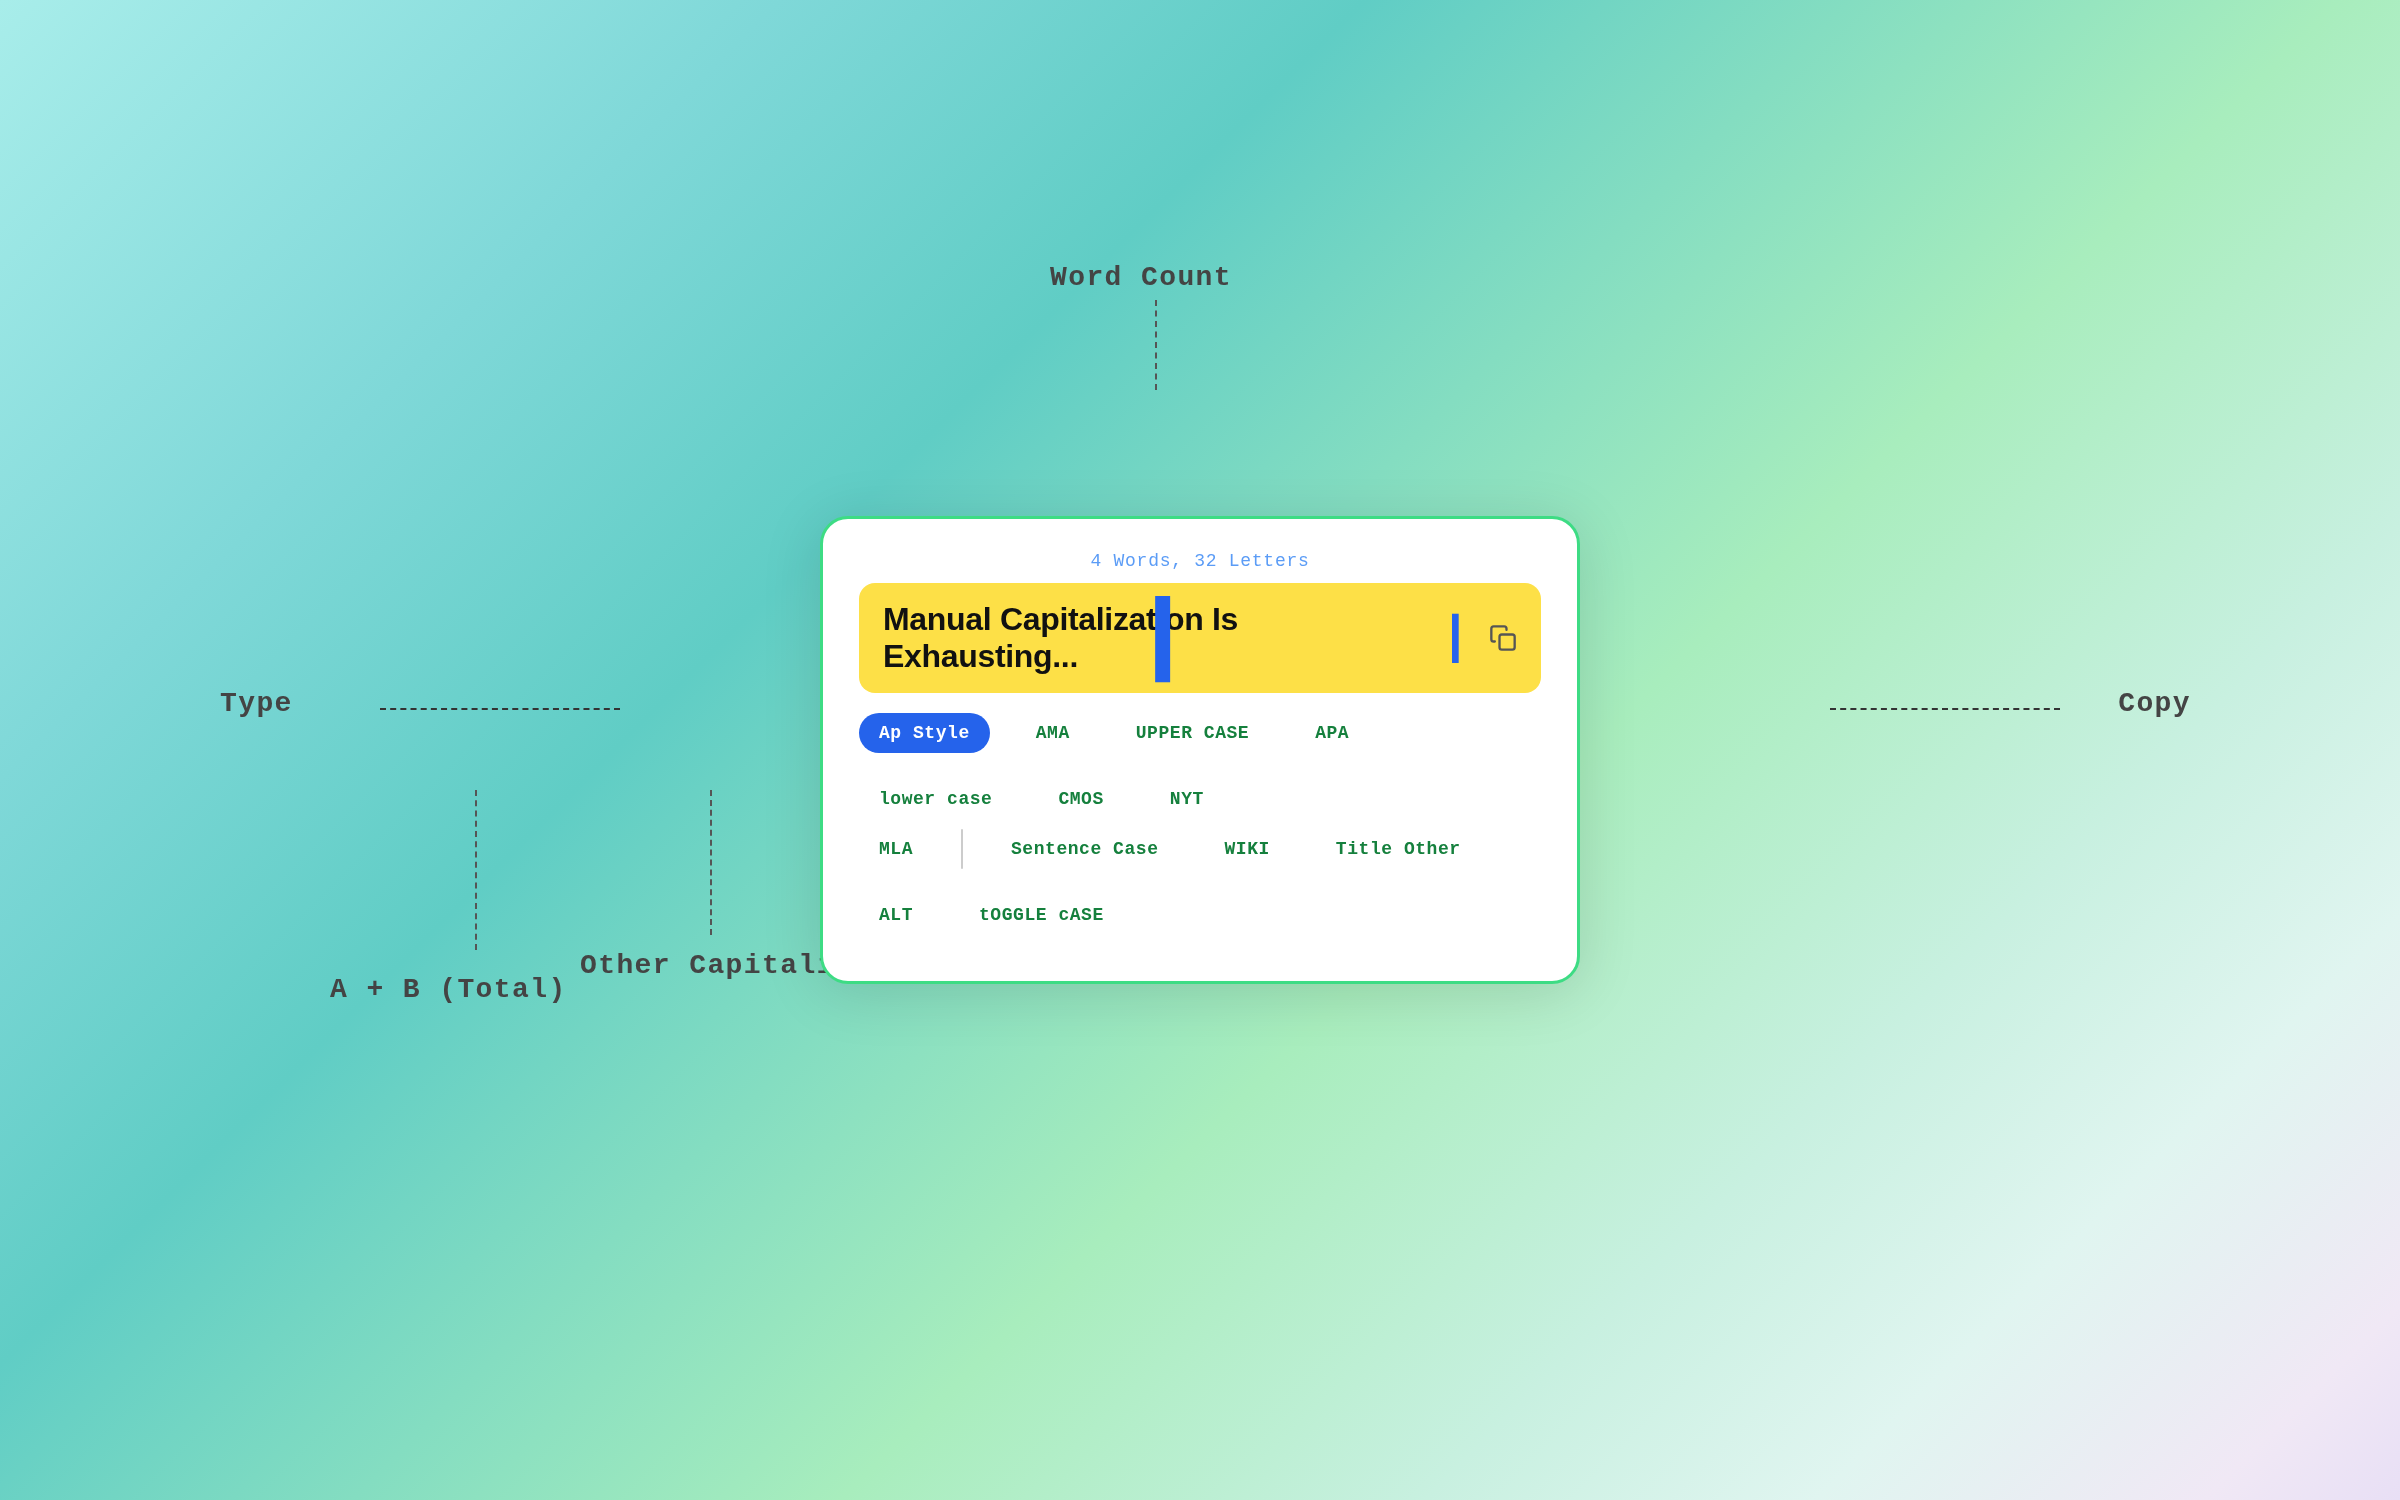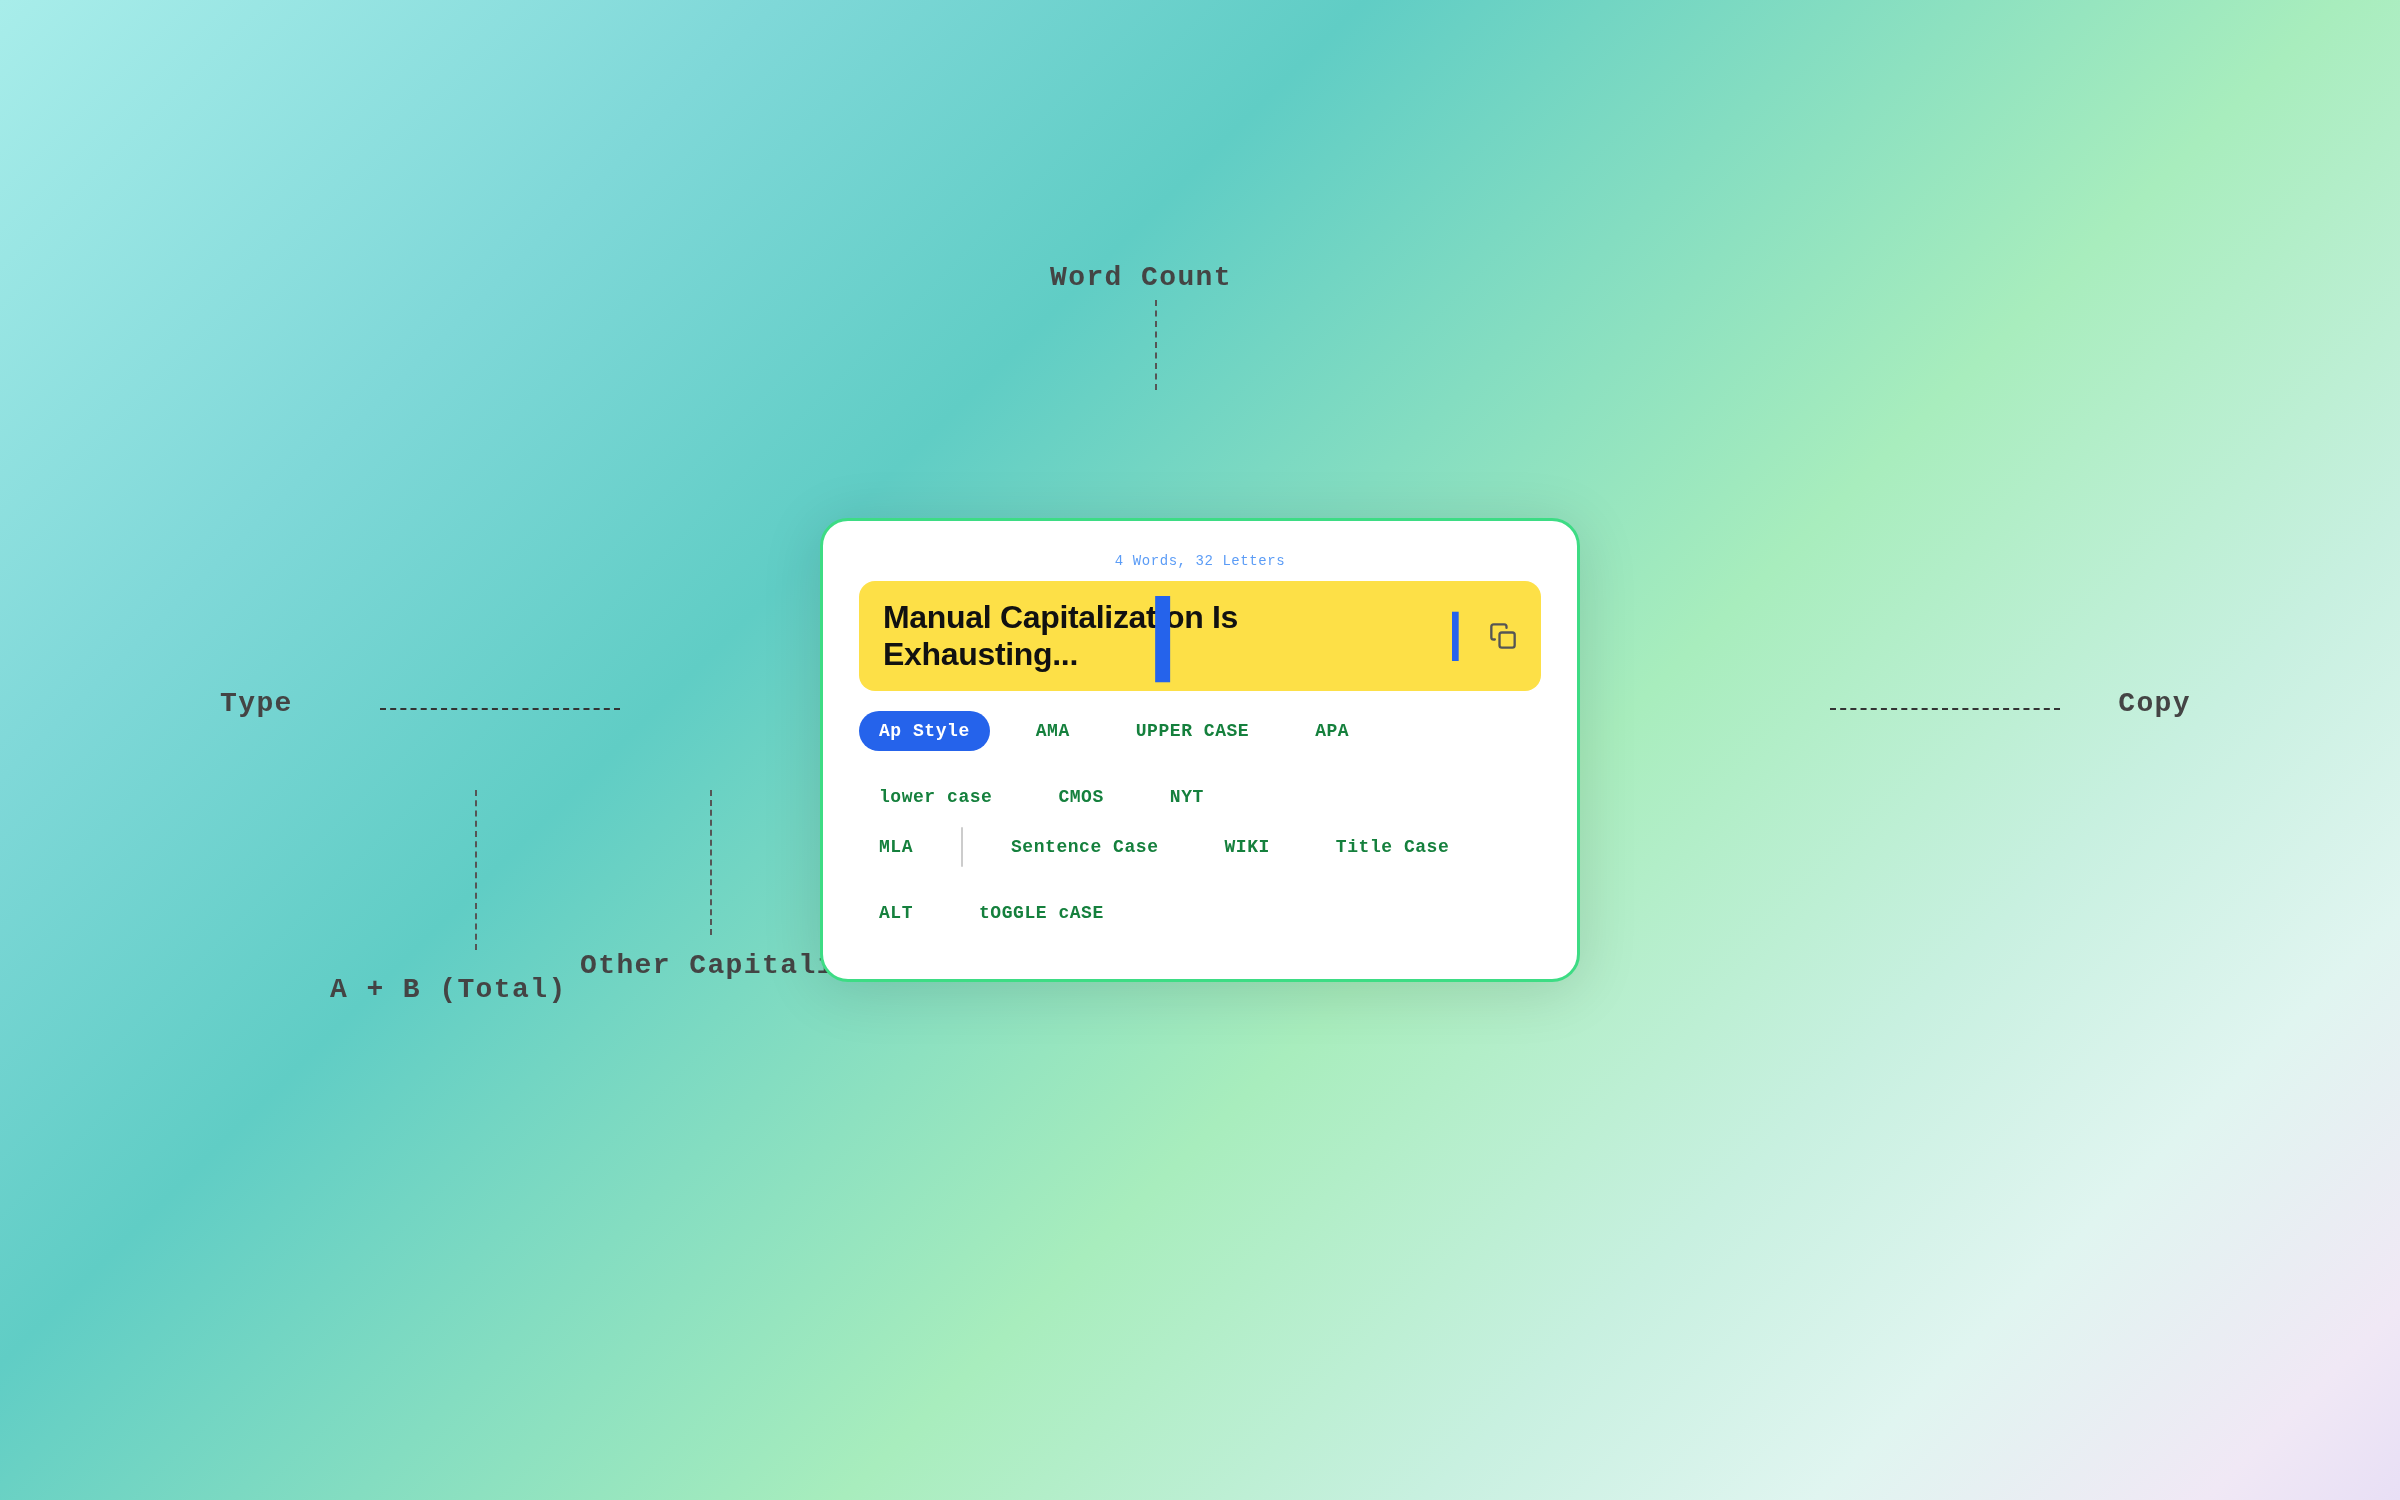--- a/index.html
+++ b/index.html
@@ -54,21 +54,21 @@
       padding: 32px 36px 36px 36px;
       box-shadow: 0 8px 60px rgba(0,0,0,0.13);
       border: 3px solid #3ddc84;
       position: relative;
     }
 
     .word-count {
       text-align: center;
       color: #5b9cf6;
       font-family: 'Courier New', Courier, monospace;
-      font-size: 14px;
+      font-size: 18px;
       letter-spacing: 0.04em;
       margin-bottom: 12px;
     }
 
     .input-row {
       display: flex;
       align-items: center;
       background: #fde047;
       border-radius: 16px;
       padding: 18px 20px 18px 24px;
@@ -245,21 +245,21 @@
         <button class="style-tag inactive">lower case</button>
         <button class="style-tag inactive">CMOS</button>
         <button class="style-tag inactive">NYT</button>
       </div>
     <div class="style-row">
 
     <button class="style-tag inactive">MLA</button>
         <span style="width: 2px; background: rgb(204, 204, 204); border-radius: 2px; margin: 0px 2px; align-self: stretch;"></span>
         <button class="style-tag inactive">Sentence Case</button>
         <button class="style-tag inactive">WIKI</button>
-        <button class="style-tag inactive">Title Case</button>
+        <button class="style-tag inactive">Title Other</button>
         <button class="style-tag inactive">ALT</button>
         <button class="style-tag inactive">tOGGLE cASE</button>
       </div>
 
   </div>
 </div>
 
 <div style="position:absolute; top:580px; left:1150px; color:#2563eb; font-size:90px; font-weight:900; font-family:Arial,sans-serif; pointer-events:none; z-index:10; transform:scaleX(1.3);">|</div>
 
 </body></html>

